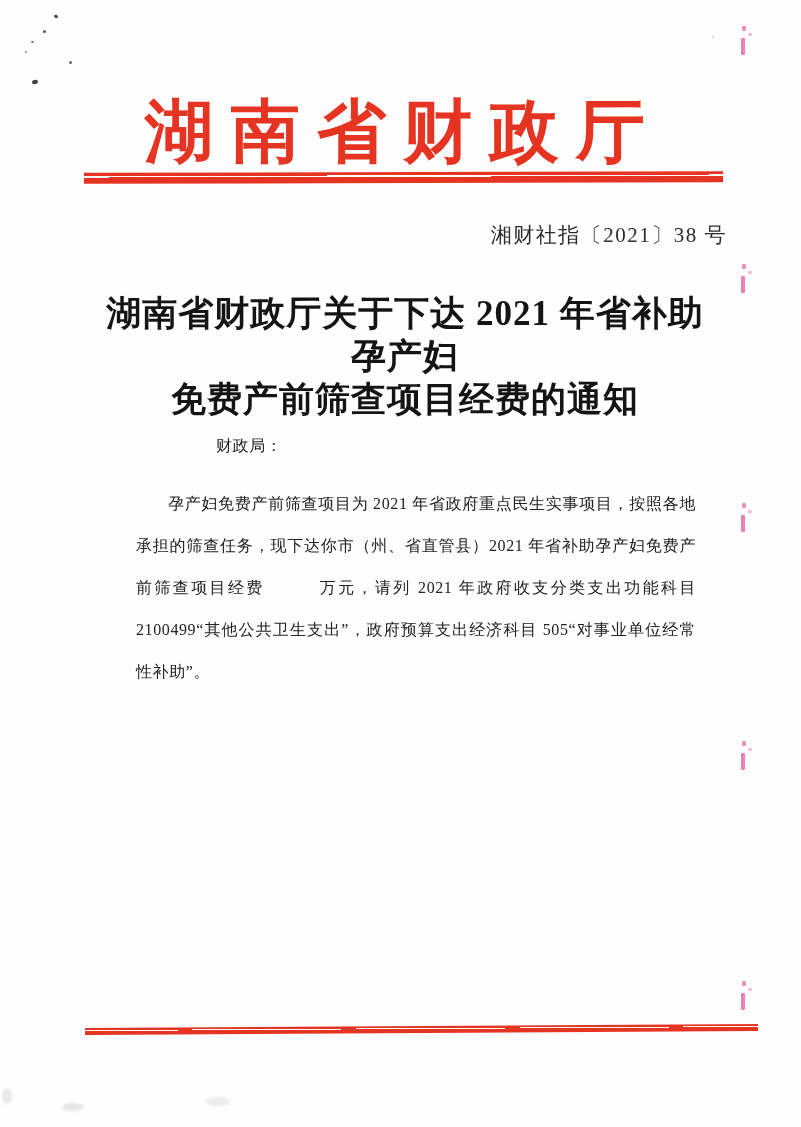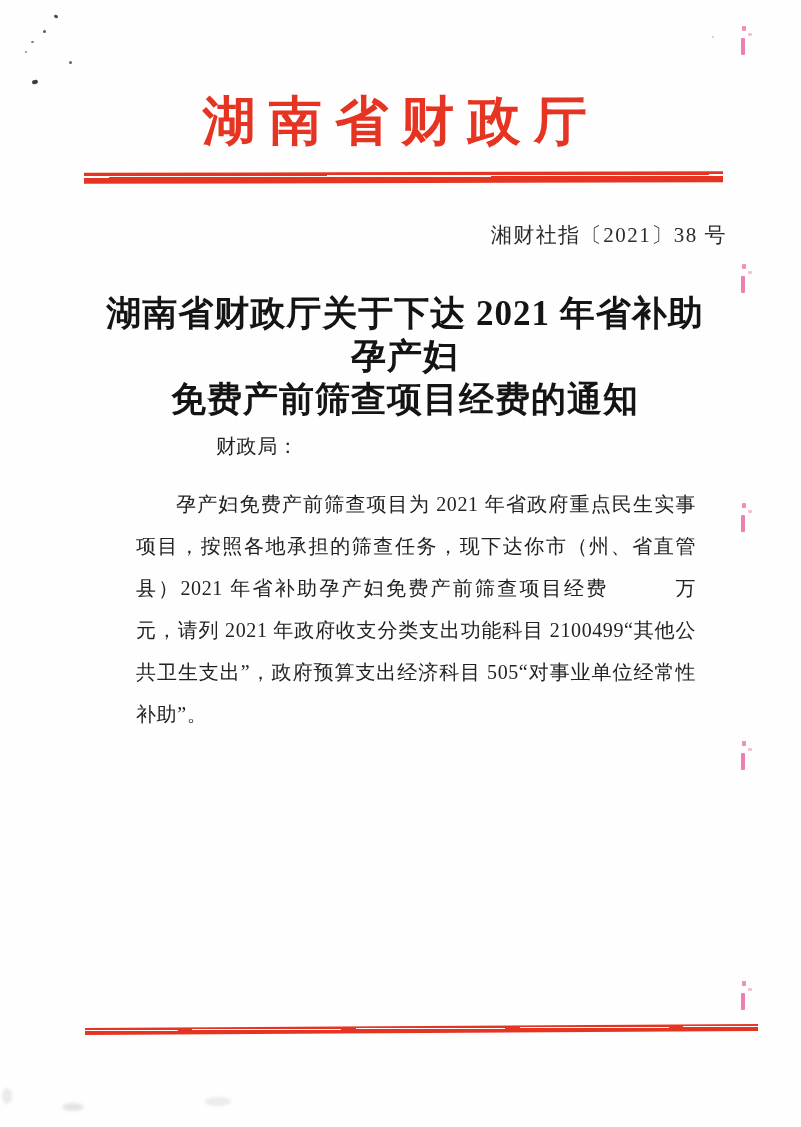--- a/index.html
+++ b/index.html
@@ -5,21 +5,21 @@
   html, body { margin:0; padding:0; background:#ffffff; }
   .page {
     position:relative; width:801px; height:1127px; background:#fefefe;
     overflow:hidden;
     font-family:"Liberation Serif","DejaVu Serif",serif;
   }
   
   .agency {
     position:absolute; top:86px; left:0; right:12px;
     text-align:center; white-space:nowrap;
-    font-size:53px; font-weight:700;
+    font-size:69px; font-weight:700;
     color:var(--accent-red,#e63422);
   }
   .rule {
     position:absolute;
     background:linear-gradient(to bottom,
       var(--accent-red,#e63422) 0 30%,
       #ffffff 30% 43%,
       var(--accent-red,#e63422) 43% 100%);
   }
   .rule-top    { left:84px; top:172px; width:639px; height:11px; transform:rotate(-0.15deg); }
@@ -31,21 +31,21 @@
   }
   
   .title {
     position:absolute; top:292px; left:95px; width:620px;
     text-align:center; font-size:35px; font-weight:700;
     line-height:43px; letter-spacing:1px; color:#141414;
   }
   
   .body-text {
     position:absolute; top:425px; left:120px; width:592px;
-    font-size:20px; line-height:42px; color:#222222;
+    font-size:16px; line-height:42px; color:#222222;
     text-align:justify; letter-spacing:0.6px;
   }
   .salutation { margin:0; text-indent:96px; }
   .para       { margin:16px; text-indent:2em; }
 
   
   .speck { position:absolute; background:#555; border-radius:50%; }
   .sp1 { left:54px;  top:15px; width:4px; height:3px; background:#4a4a4a; transform:rotate(20deg); }
   .sp2 { left:43px;  top:30px; width:3px; height:3px; background:#5a5a5a; }
   .sp3 { left:31px;  top:41px; width:3px; height:2px; background:#777; }

